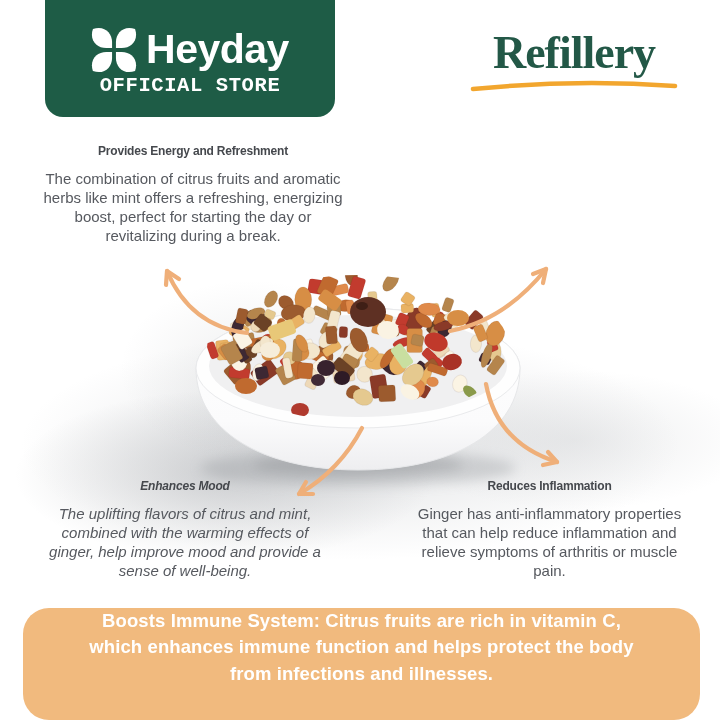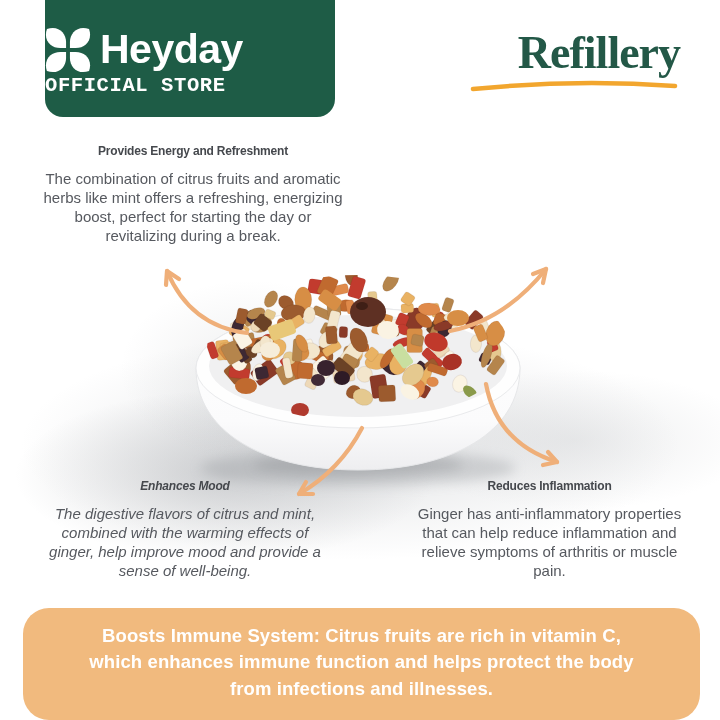--- a/index.html
+++ b/index.html
@@ -20,40 +20,39 @@
     font-family:"Liberation Sans",sans-serif;
   }
   .scene{position:absolute;left:0;top:0;width:720px;height:720px;}
   .arrow{stroke:var(--arrow_orange);stroke-width:4.2;fill:none;stroke-linecap:round;stroke-linejoin:round;}
 
   
   .badge{
     position:absolute;left:45px;top:0;width:290px;height:117px;
     background:var(--brand_green);
     border-radius:0 0 18px 18px;
-    display:flex;flex-direction:column;align-items:flex-start;justify-content:center;
+    display:flex;flex-direction:column;align-items:center;justify-content:center;
     padding-top:6px;gap:3px;
   }
   .badge-row{display:flex;align-items:center;gap:9px;}
   .badge-brand{
     color:#fff;font-size:41px;font-weight:bold;line-height:1;letter-spacing:-0.5px;
   }
   .badge-sub{
     color:#fff;font-size:20.5px;font-weight:bold;letter-spacing:0.6px;line-height:1;font-family:Liberation Mono, monospace;
   }
 
   
   .refillery{
     position:absolute;left:468px;top:30px;width:212px;text-align:center;
   }
   .refillery-text{
     font-family:"Liberation Serif",serif;font-weight:bold;
     color:var(--refillery_green);font-size:46px;line-height:1;letter-spacing:-1px;
     display:block;
-    text-align:right;
   }
   .refillery-swoosh{display:block;margin:2px auto 0;}
   .refillery-swoosh path{stroke:var(--swoosh_orange);}
 
   
   .benefit{position:absolute;text-align:center;}
   .benefit h3{
     margin:0 0 9px 0;font-size:12px;font-weight:bold;color:var(--heading_text);
     letter-spacing:-0.2px;
   }
@@ -64,21 +63,21 @@
   .b-tr{left:384px;top:136px;width:325px;}
   .b-bl{left:30px;top:479px;width:310px;font-style:italic;}
   .b-br{left:392px;top:479px;width:315px;}
 
   
   .banner{
     position:absolute;left:23px;top:608px;width:677px;height:112px;
     background:var(--banner_bg);border-radius:26px;
   }
   .banner p{
-    margin:0 auto;padding-top:15px;max-width:555px;
+    margin:0 auto;padding-top:0;max-width:555px;
     color:var(--banner_text);font-size:18.5px;font-weight:bold;line-height:1.42;
     text-align:center;letter-spacing:0.1px;
   }
 </style>
 </head>
 <body>
 
 <div class="canvas">
 
   <svg class="scene" viewBox="0 0 720 720" aria-hidden="true">
@@ -337,21 +336,21 @@
   </div>
 
   <section class="benefit b-tl">
     <h3>Provides Energy and Refreshment</h3>
     <p>The combination of citrus fruits and aromatic herbs like mint offers a refreshing, energizing boost, perfect for starting the day or revitalizing during a break.</p>
   </section>
 
 
   <section class="benefit b-bl">
     <h3>Enhances Mood</h3>
-    <p>The digestive flavors of citrus and mint, combined with the warming effects of ginger, help improve mood and provide a sense of well-being.</p>
+    <p>The uplifting flavors of citrus and mint, combined with the warming effects of ginger, help improve mood and provide a sense of well-being.</p>
   </section>
 
   <section class="benefit b-br">
     <h3>Reduces Inflammation</h3>
     <p>Ginger has anti-inflammatory properties that can help reduce inflammation and relieve symptoms of arthritis or muscle pain.</p>
   </section>
 
   <footer class="banner">
     <p>Boosts Immune System: Citrus fruits are rich in vitamin C, which enhances immune function and helps protect the body from infections and illnesses.</p>
   </footer>

